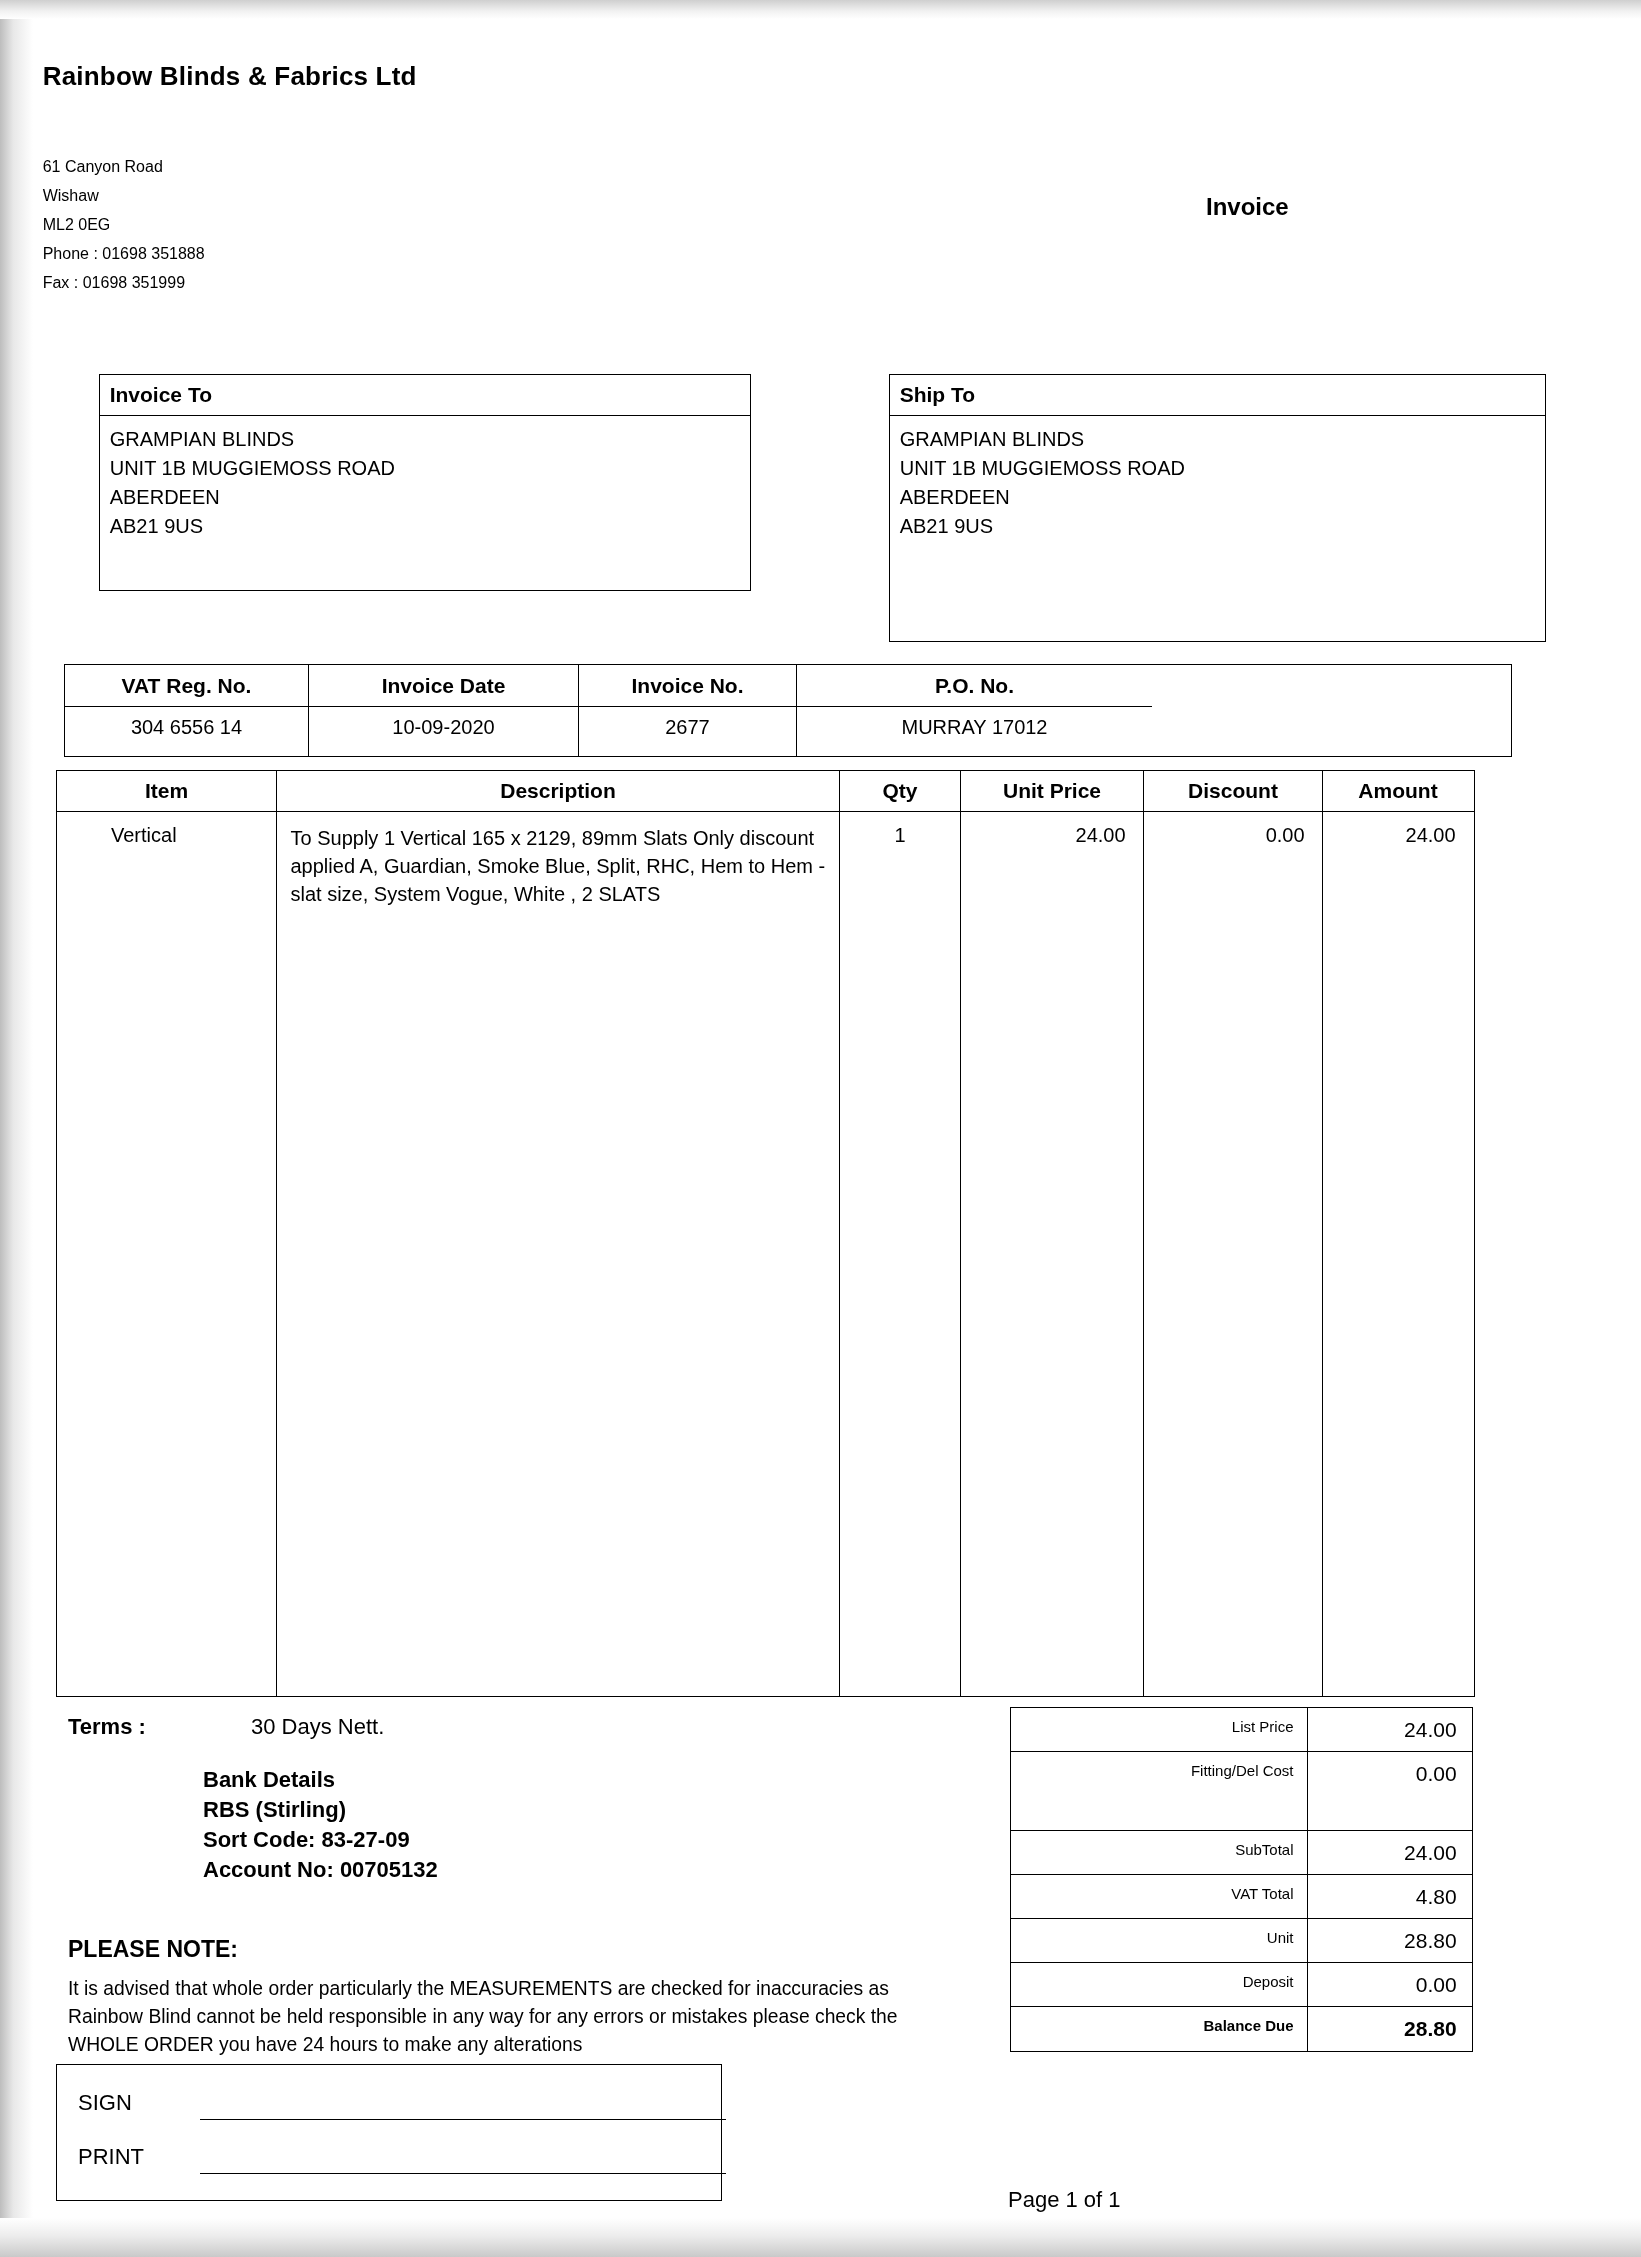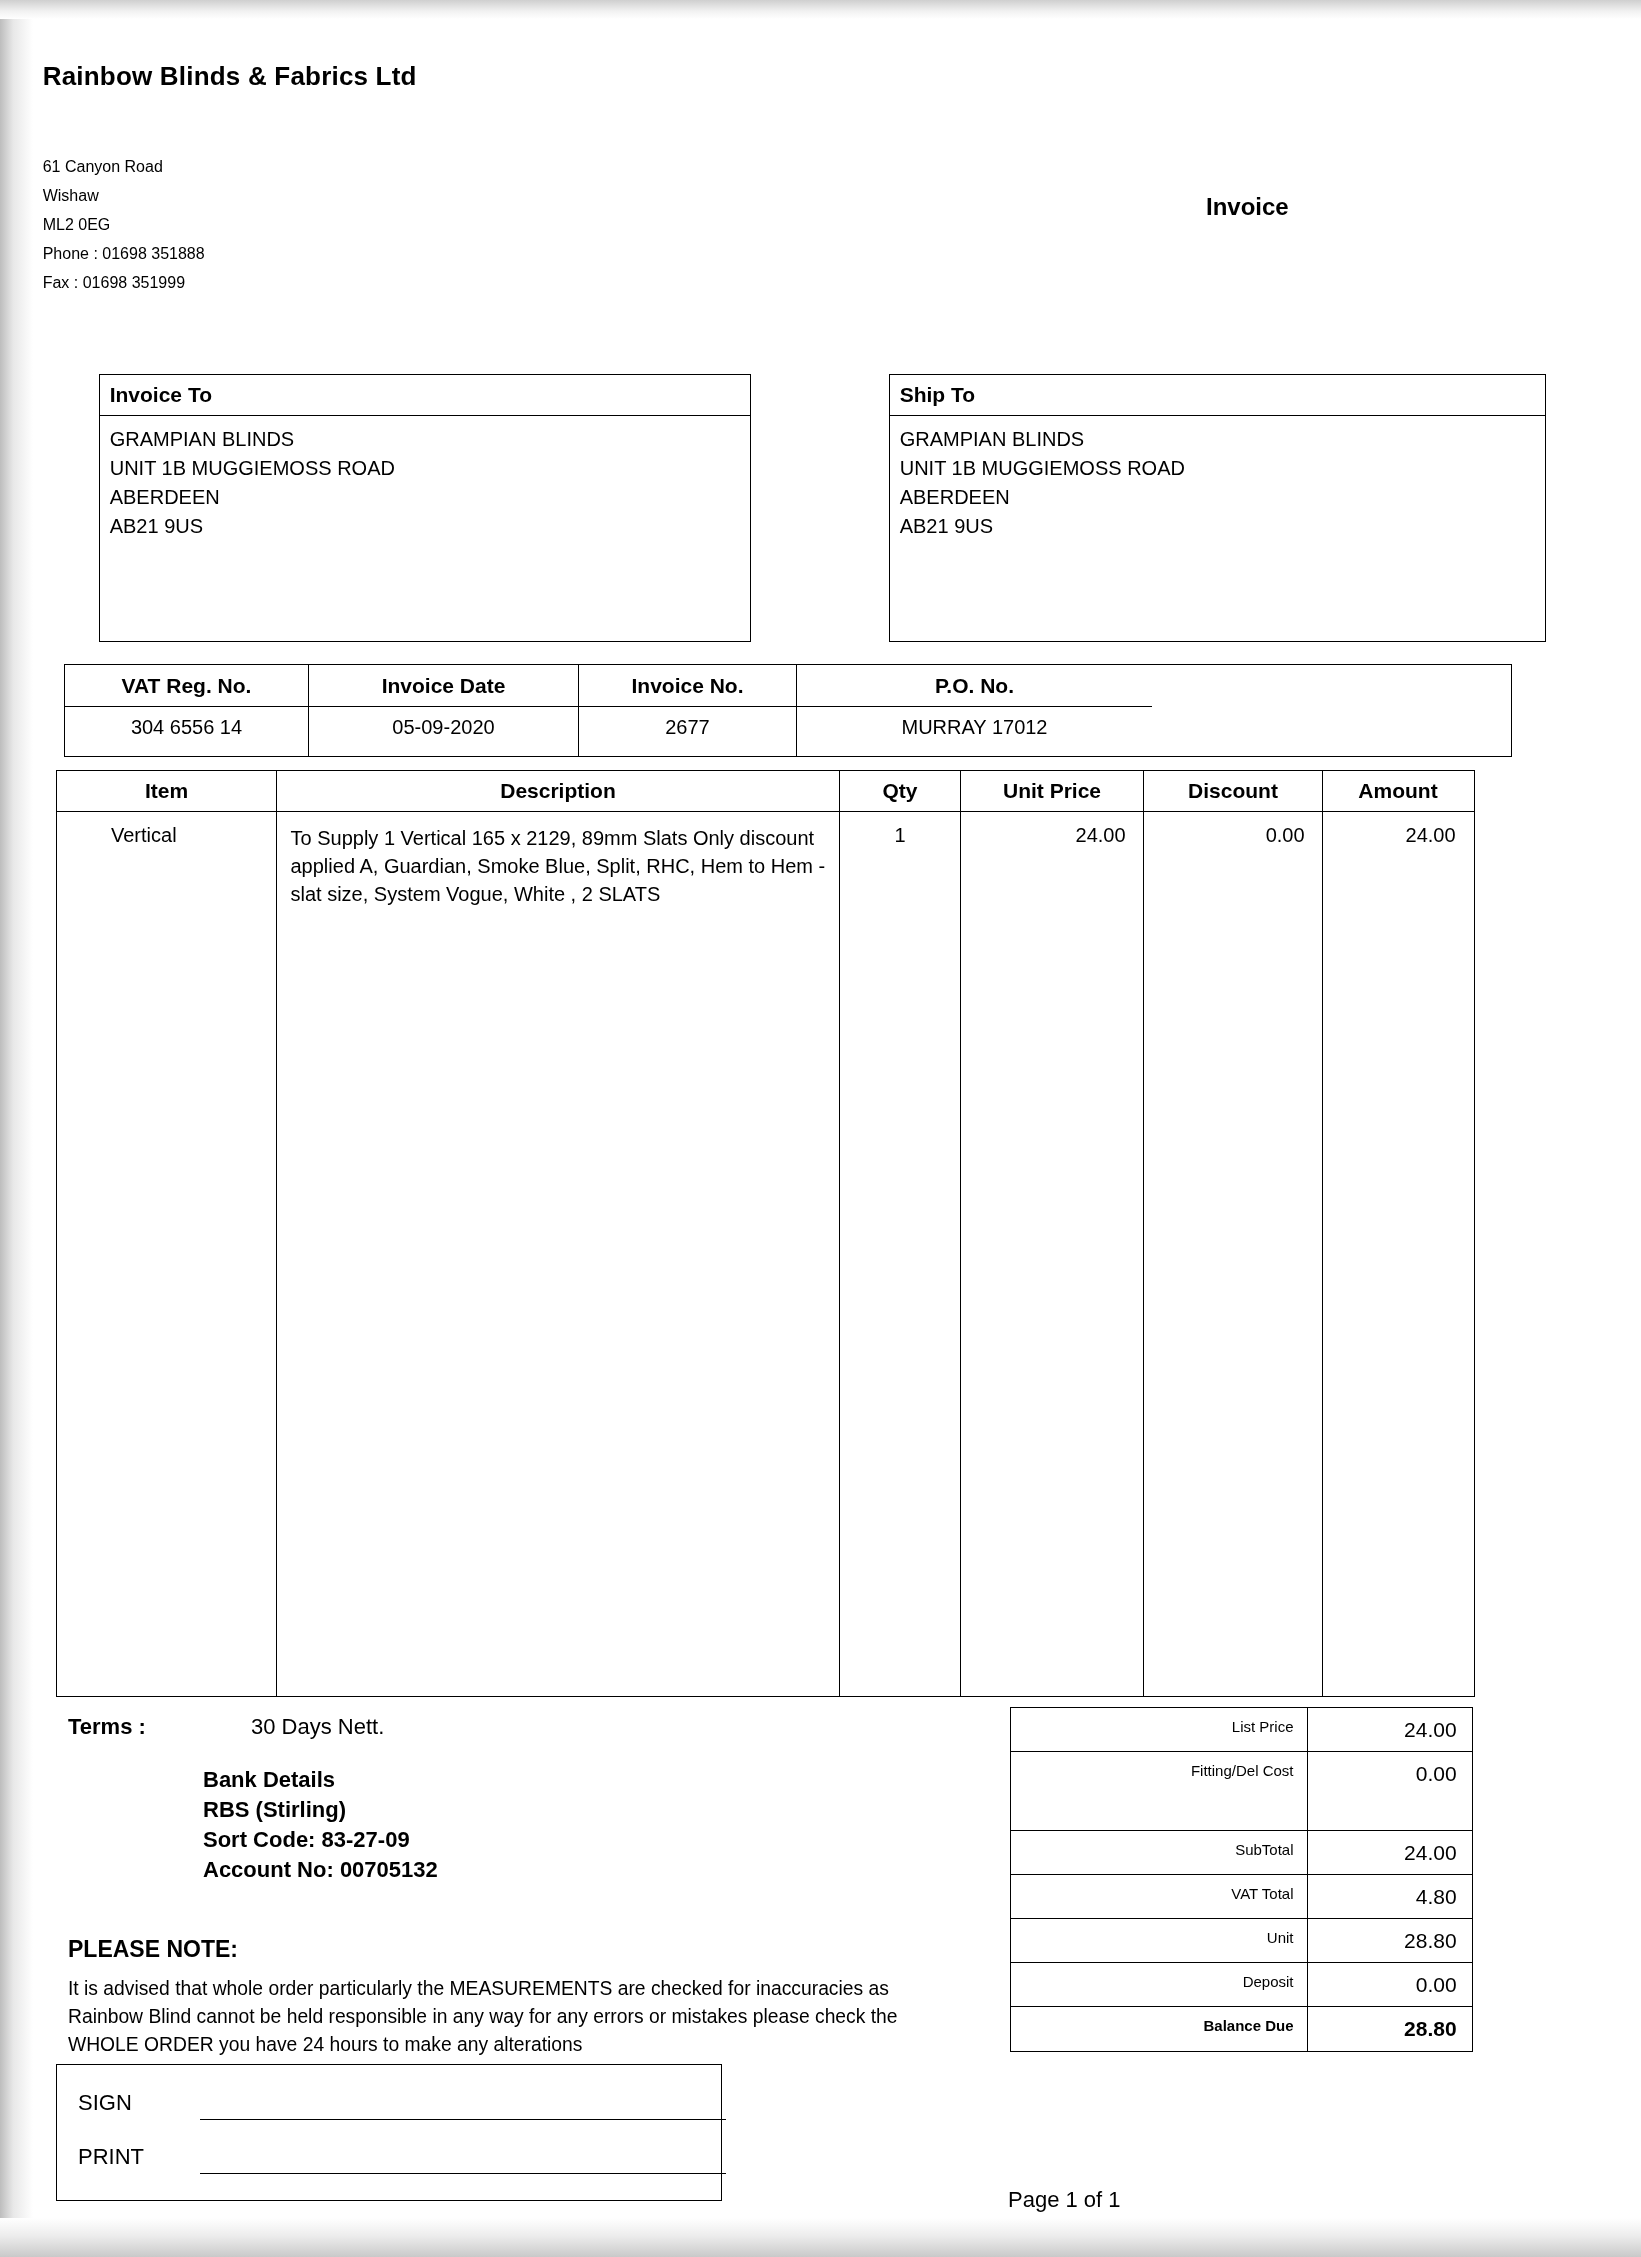--- a/index.html
+++ b/index.html
@@ -70,21 +70,21 @@
     font-size: 24px;
     font-weight: bold;
   }
 
   
   .addr-box {
     position: absolute;
     border: 1.9px solid #000;
     box-sizing: border-box;
   }
-  .addr-box.invoice-to { left: 66px; top: 359px; width: 652px; height: 268px; }
+  .addr-box.invoice-to { left: 66px; top: 359px; width: 652px; height: 217px; }
   .addr-box.ship-to    { left: 856px; top: 359px; width: 657px; height: 268px; }
   .addr-title {
     position: absolute;
     left: 0; top: 0;
     width: 100%;
     height: 41px;
     border-bottom: 1.9px solid #000;
     box-sizing: border-box;
     font-size: 21px;
     font-weight: bold;
@@ -332,21 +332,21 @@
       </div>
     </div>
 
     <div class="details">
       <div class="cell c0">
         <div class="hd">VAT Reg. No.</div>
         <div class="vl">304 6556 14</div>
       </div>
       <div class="cell c1">
         <div class="hd">Invoice Date</div>
-        <div class="vl">05-09-2020</div>
+        <div class="vl">10-09-2020</div>
       </div>
       <div class="cell c2">
         <div class="hd">Invoice No.</div>
         <div class="vl">2677</div>
       </div>
       <div class="cell c3">
         <div class="hd">P.O. No.</div>
         <div class="vl">MURRAY 17012</div>
       </div>
     </div>

